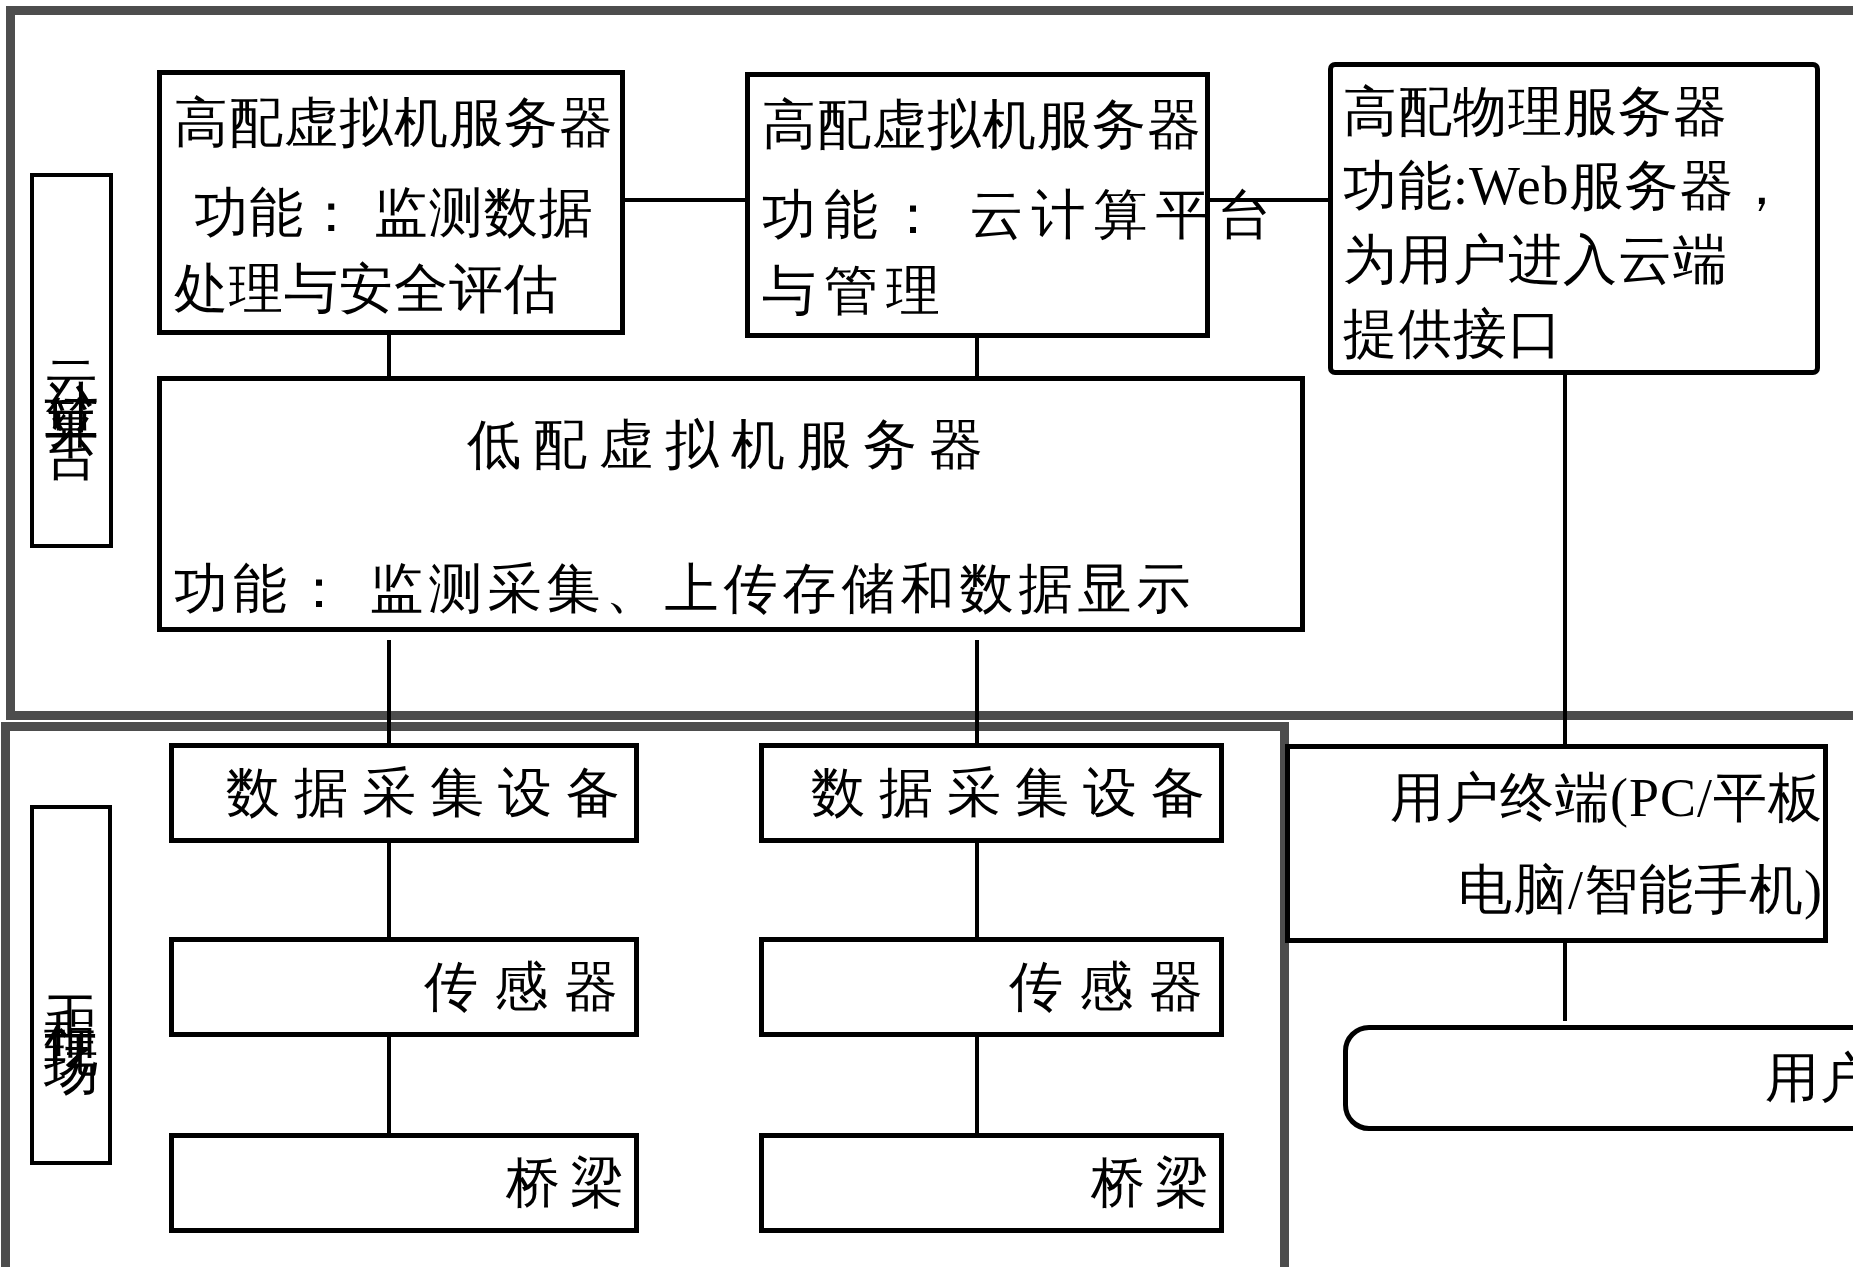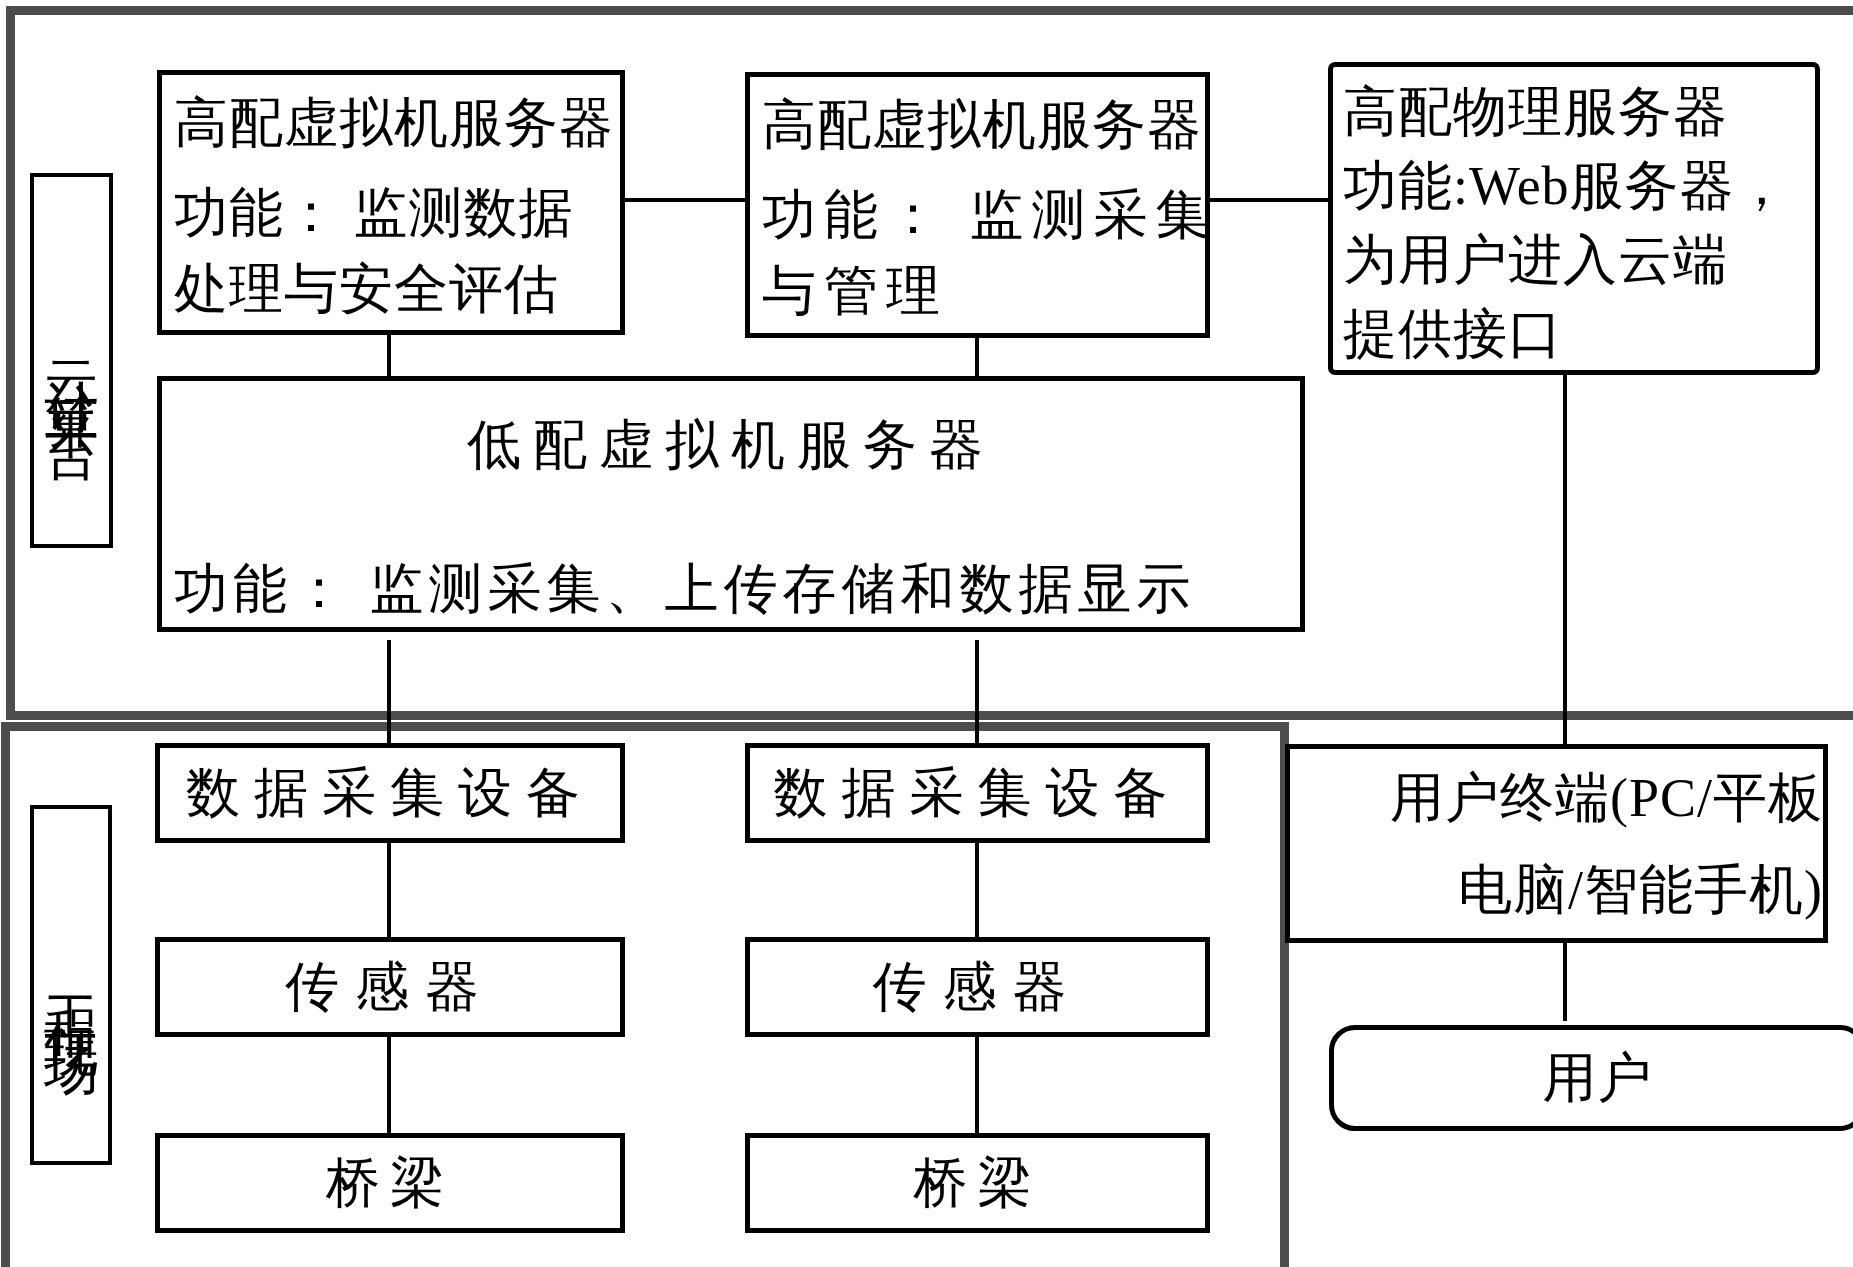--- a/index.html
+++ b/index.html
@@ -29,42 +29,43 @@
     border:5px solid #000;
     box-sizing:border-box;
     z-index:10;
     font-size:54px;
     line-height:76px;
     letter-spacing:1px;
   }
   .node .tline{white-space:nowrap;}
   .pad{padding:10px 6px 4px 12px;}
   .center-one{
-    display:flex;align-items:center;justify-content:center;
+    display:flex;align-items:center;justify-content:flex-end;
     text-align:center;
+    margin-left:14px;
   }
   
   .vlabel{
     position:absolute;
     background:#fff;
     border:4px solid #000;
     box-sizing:border-box;
     z-index:10;
     display:flex;align-items:center;justify-content:center;
   }
   .vlabel span{
     writing-mode:vertical-rl;
     text-orientation:upright;
     font-size:54px;
     letter-spacing:16px;
     line-height:1;
     white-space:nowrap;
   }
   
-  .gap-top{margin-top:14px;}
+  .gap-top{margin-top:14px;text-align:center;}
   .low-box{display:flex;flex-direction:column;justify-content:space-between;}
   .low-title{text-align:center;letter-spacing:12px;margin-top:26px;white-space:nowrap;}
   .low-func{letter-spacing:5px;padding-left:12px;white-space:nowrap;}
   .two-line{display:flex;flex-direction:column;justify-content:center;text-align:right;line-height:92px;}
   .ls8{letter-spacing:8px;}
   .ls10{letter-spacing:10px;}
   .ls14{letter-spacing:14px;}
   .ls16{letter-spacing:16px;}
 </style>
 </head>
@@ -100,21 +101,21 @@
   </div>
 
   <div class="node pad" style="left:157px;top:70px;width:468px;height:265px;">
     <div class="tline">高配虚拟机服务器</div>
     <div class="tline gap-top">功能： 监测数据</div>
     <div class="tline">处理与安全评估</div>
   </div>
 
   <div class="node pad" style="left:745px;top:72px;width:465px;height:266px;">
     <div class="tline">高配虚拟机服务器</div>
-    <div class="tline gap-top ls8">功能： 监测采集</div>
+    <div class="tline gap-top ls8">功能： 云计算平台</div>
     <div class="tline ls8">与管理</div>
   </div>
 
   <div class="node" style="left:1328px;top:62px;width:492px;height:313px;padding:8px 4px 0 10px;line-height:74px;border-radius:7px;">
     <div class="tline">高配物理服务器</div>
     <div class="tline">功能:Web服务器，</div>
     <div class="tline">为用户进入云端</div>
     <div class="tline">提供接口</div>
   </div>
 

